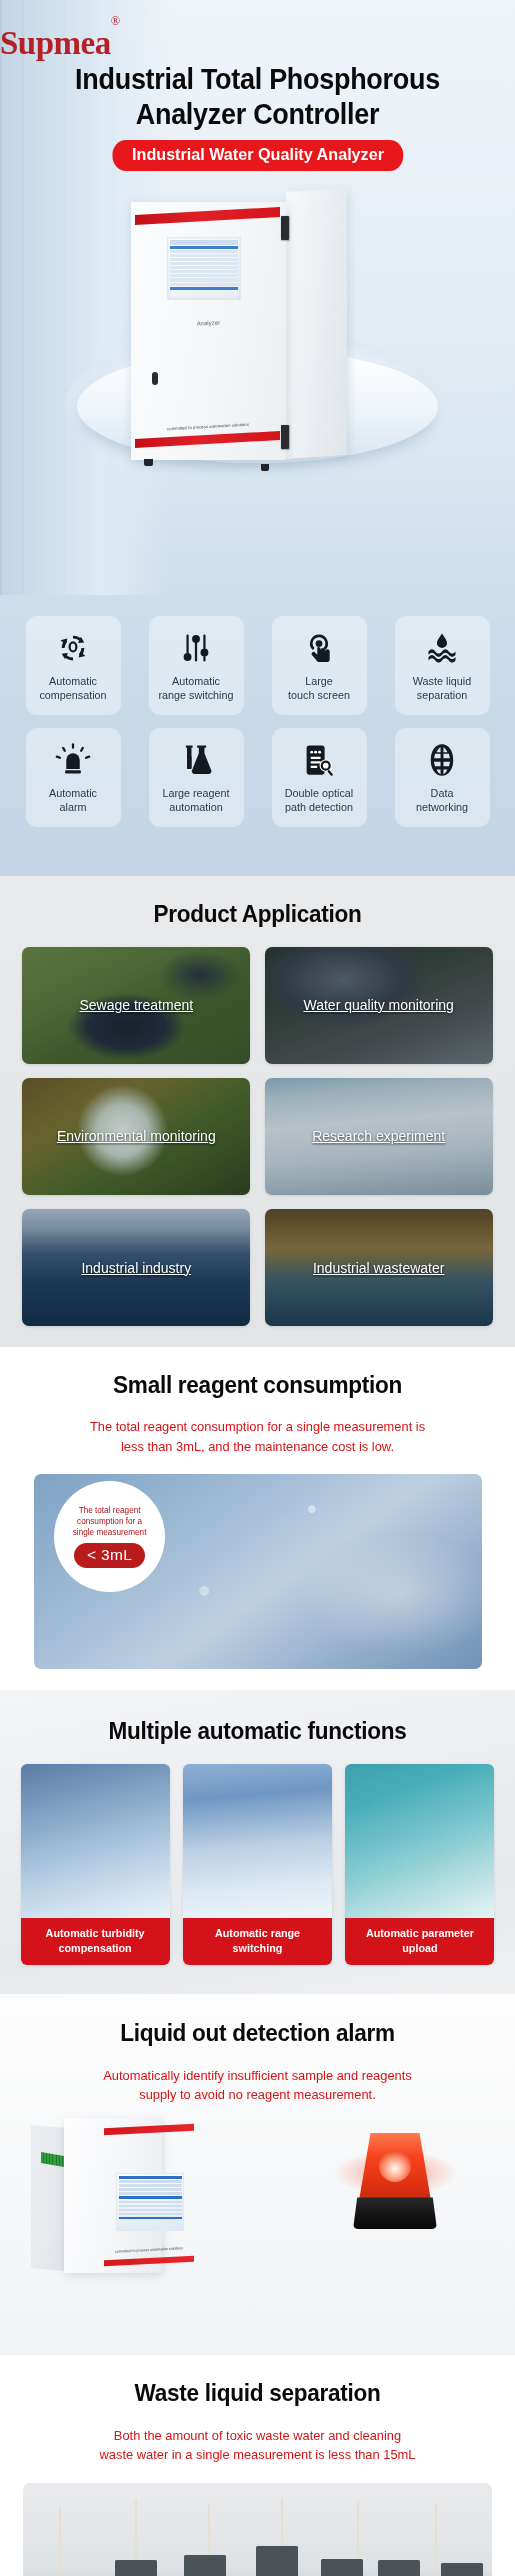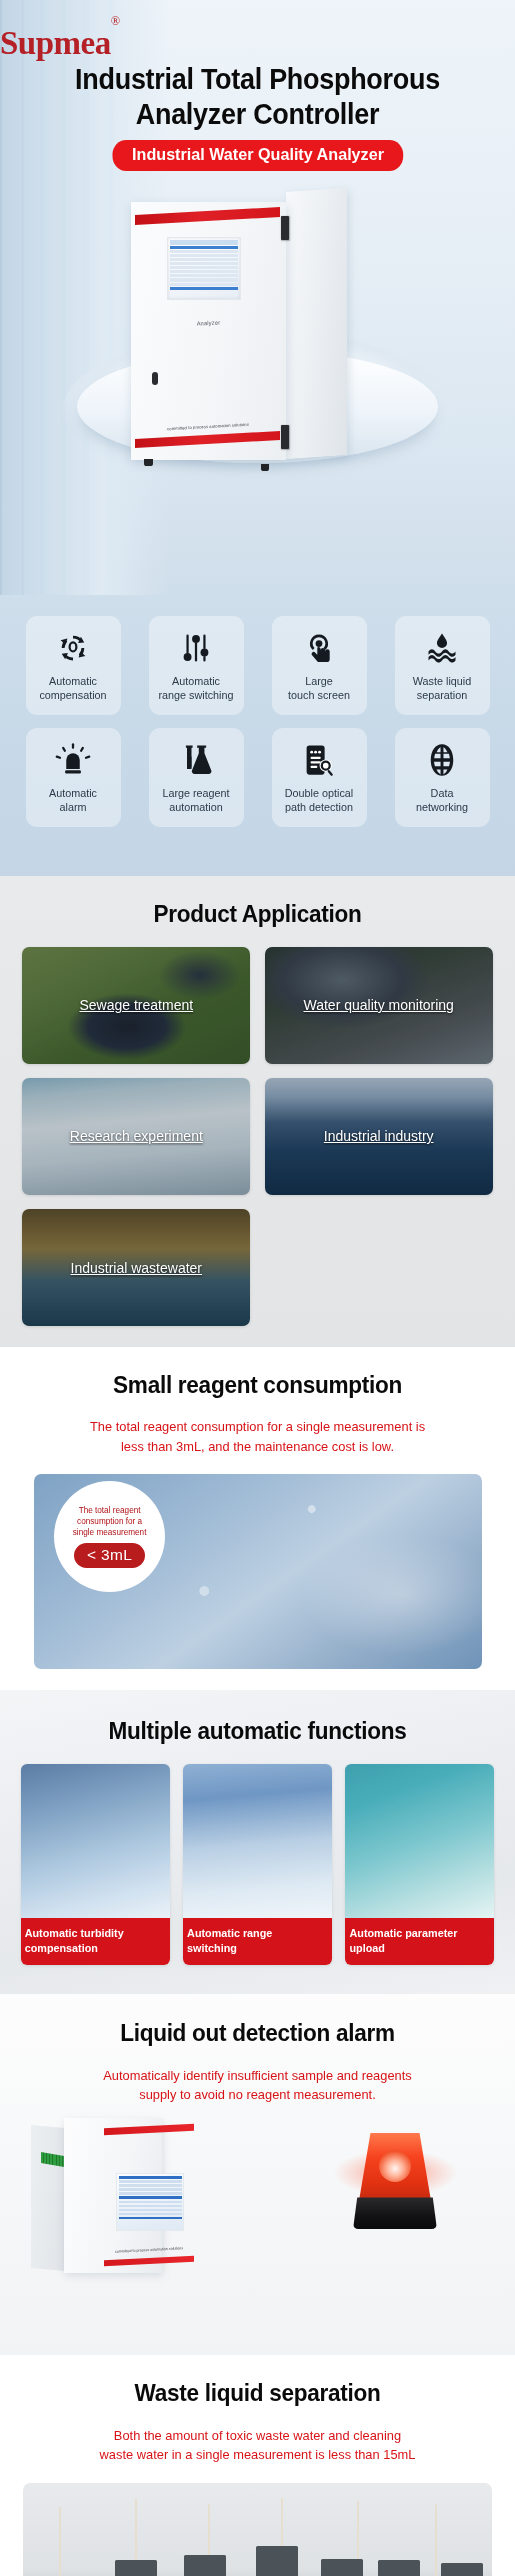--- a/index.html
+++ b/index.html
@@ -253,21 +253,21 @@
     background: linear-gradient(170deg,#f3f5f7 0%, #eceef1 35%, #e6e9ec 70%, #eff1f3 100%);
     padding: 27px 16px 29px;
   }
   .auto-grid { display: flex; justify-content: center; gap: 13.4px; margin-top: 17.5px; }
   .auto-card { width: 149px; border-radius: 6.2px; overflow: hidden; box-shadow: 0 1px 3.6px rgba(0,0,0,.1); }
   .auto-img { height: 154px; }
   .auto-1 { background: linear-gradient(165deg,#5b7ca4 0%, #7b9dc0 25%, #a9c5dd 55%, #cfe0ef 80%, #eaf2f8 100%); }
   .auto-2 { background: linear-gradient(175deg,#8fb0d4 0%, #6f97c4 22%, #b9cfe4 52%, #dde9f3 78%, #f0f5fa 100%); }
   .auto-3 { background: linear-gradient(160deg,#3f9fae 0%, #48adb9 22%, #7fc8cf 52%, #b9e0e2 78%, #e5f4f4 100%); }
   .auto-cap {
-    background: #d4121a; color: #fff; text-align: left;
+    background: #d4121a; color: #fff; text-align: center;
     font-size: 10.8px; font-weight: bold; line-height: 1.35;
     padding: 8.2px 4.1px 10.3px;
   }
 
   
   .alarm-sec {
     width: 515px; height: 361px; position: relative;
     background: linear-gradient(180deg,#fdfdfd 0%, #f7f8f9 45%, #f2f3f4 100%);
     padding-top: 25px;
   }
@@ -551,20 +551,25 @@
         <div class="shade"></div>
         <div class="cap">Sewage treatment</div>
       </div>
 
       <div class="app-card">
         <div class="ph ph-water"></div>
         <div class="shade"></div>
         <div class="cap">Water quality monitoring</div>
       </div>
 
+      <div class="app-card">
+        <div class="ph ph-env"></div>
+        <div class="shade"></div>
+        <div class="cap">Environmental monitoring</div>
+      </div>
 
       <div class="app-card">
         <div class="ph ph-lab"></div>
         <div class="shade"></div>
         <div class="cap">Research experiment</div>
       </div>
 
       <div class="app-card">
         <div class="ph ph-aqua"></div>
         <div class="shade"></div>

